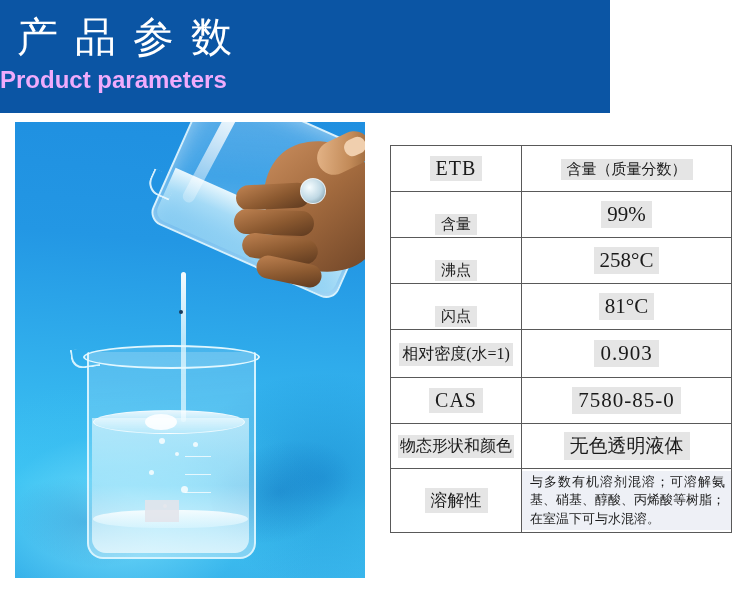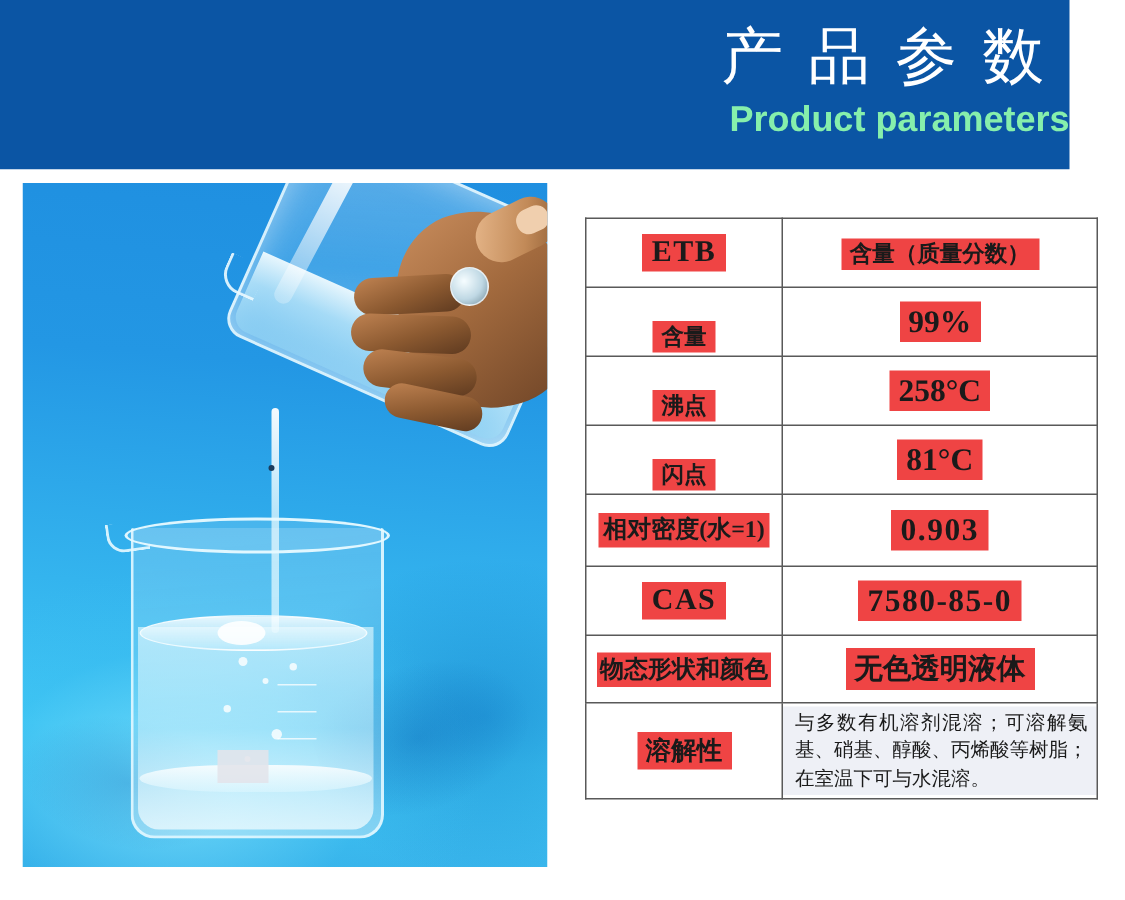--- a/index.html
+++ b/index.html
@@ -13,45 +13,45 @@
     font-family: "Liberation Serif", "DejaVu Serif", serif;
     overflow: hidden;
     position: relative;
   }
 
   
   .header-banner {
     position: absolute;
     left: 0;
     top: 0;
-    width: 713px;
+    width: 610px;
     height: 113px;
     background: #0b55a4;
-    text-align: right;
+    text-align: left;
     overflow: hidden;
   }
   .header-title-cn {
     margin: 0;
     padding-top: 13px;
     font-family: "Liberation Sans", "DejaVu Sans", sans-serif;
     font-size: 41px;
     font-weight: 400;
     line-height: 48px;
     color: #ffffff;
     letter-spacing: 17px;
     text-indent: 17px;
   }
   .header-title-en {
     margin: 0;
     padding-top: 5px;
     font-family: "Liberation Sans", "DejaVu Sans", sans-serif;
     font-size: 24px;
     font-weight: 600;
     line-height: 28px;
-    color: #86efac;
+    color: #f0abfc;
     letter-spacing: 0px;
   }
   .header-underline {
     position: absolute;
     left: 0;
     top: 113px;
     width: 750px;
     height: 3px;
     background: #ffffff;
   }
@@ -325,24 +325,23 @@
     width: 130px;
     font-size: 19px;
     font-family: "Liberation Serif", "DejaVu Serif", serif;
   }
   td.val-cell {
     width: 209px;
     font-size: 19px;
     font-family: "Liberation Serif", "DejaVu Serif", serif;
   }
   .hl {
-    background: #ef4444;
+    background: #e5e5e5;
     display: inline-block;
     padding: 1px 6px;
-    font-weight: bold;
   }
   .row-etb td { height: 45px; }
   .row-etb .key-cell .hl { font-size: 20px; letter-spacing: 1px; }
   .row-etb .val-cell .hl { font-size: 15px; }
 
   .row-std td { height: 45px; }
   .row-std .key-cell .hl { font-size: 15px; margin-top: 20px; }
   .row-std .val-cell .hl { font-size: 21px; }
 
   .row-density td { height: 47px; }

